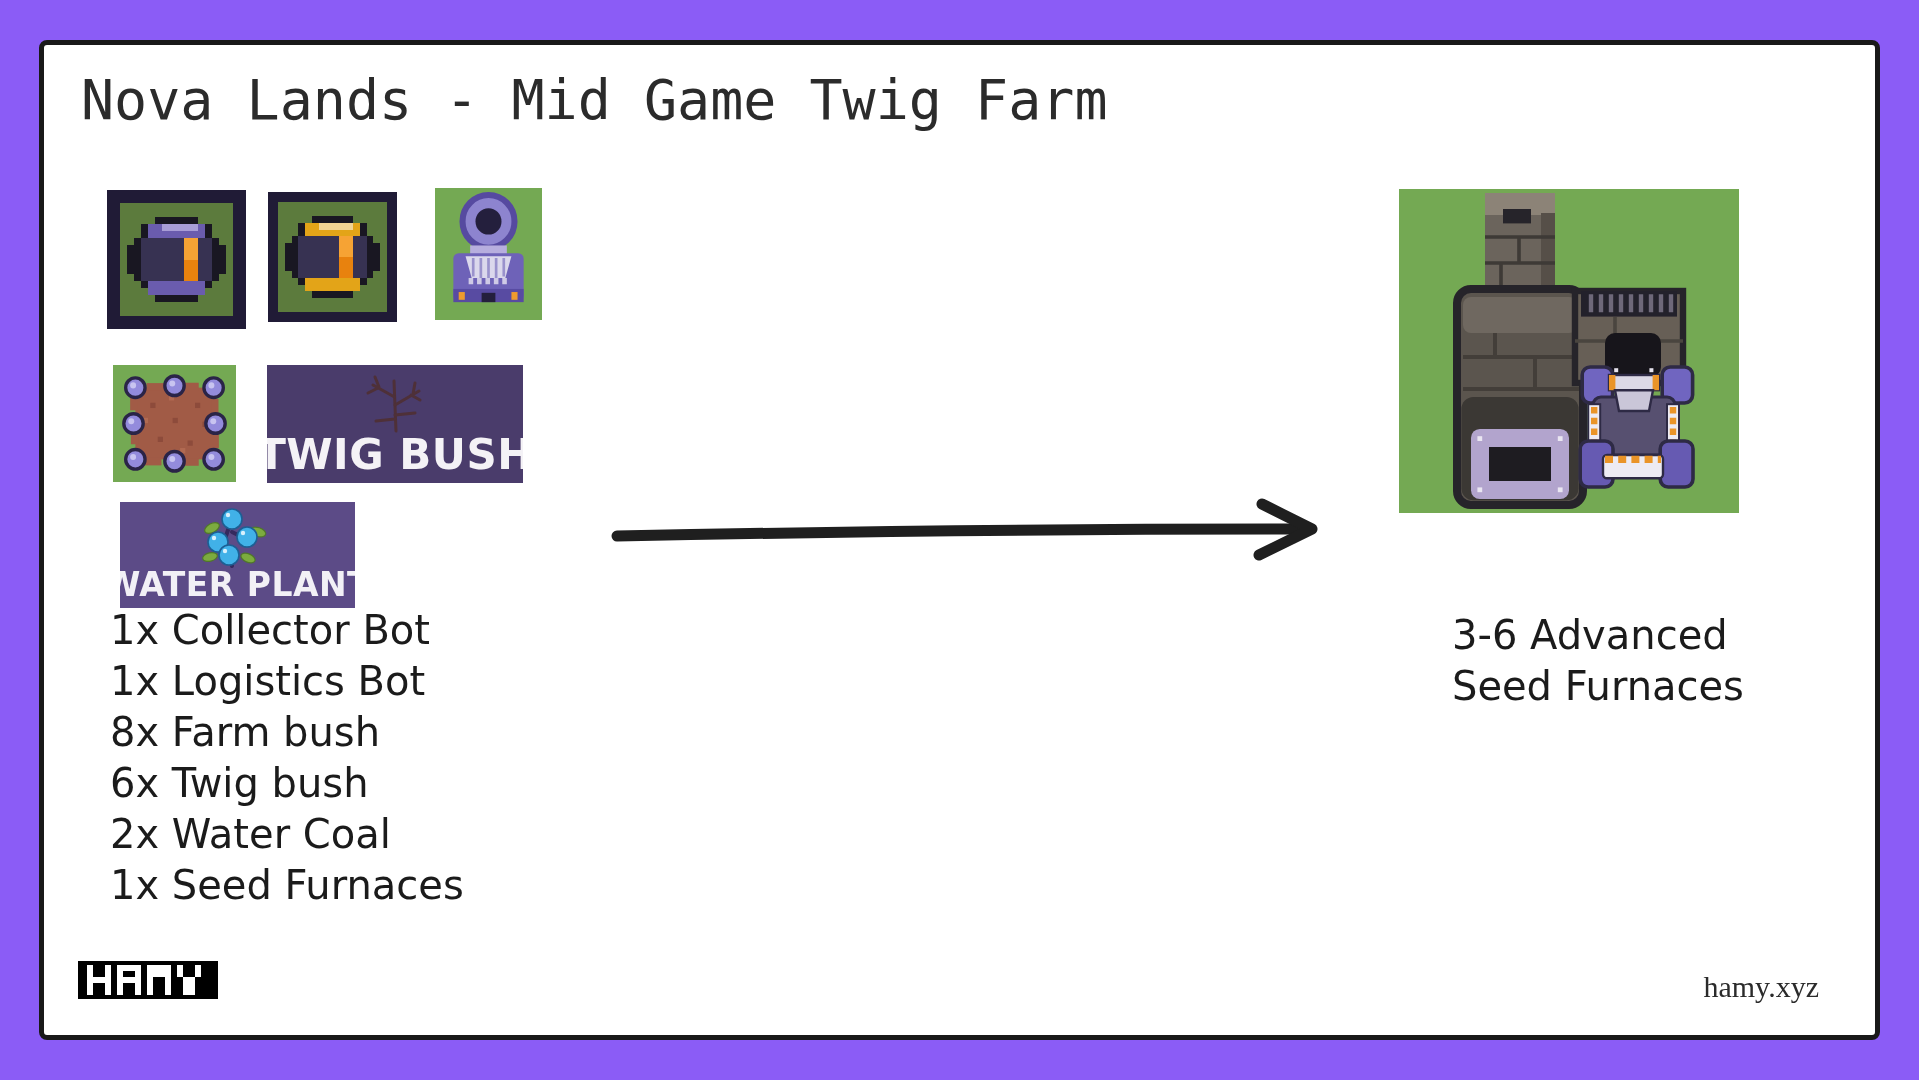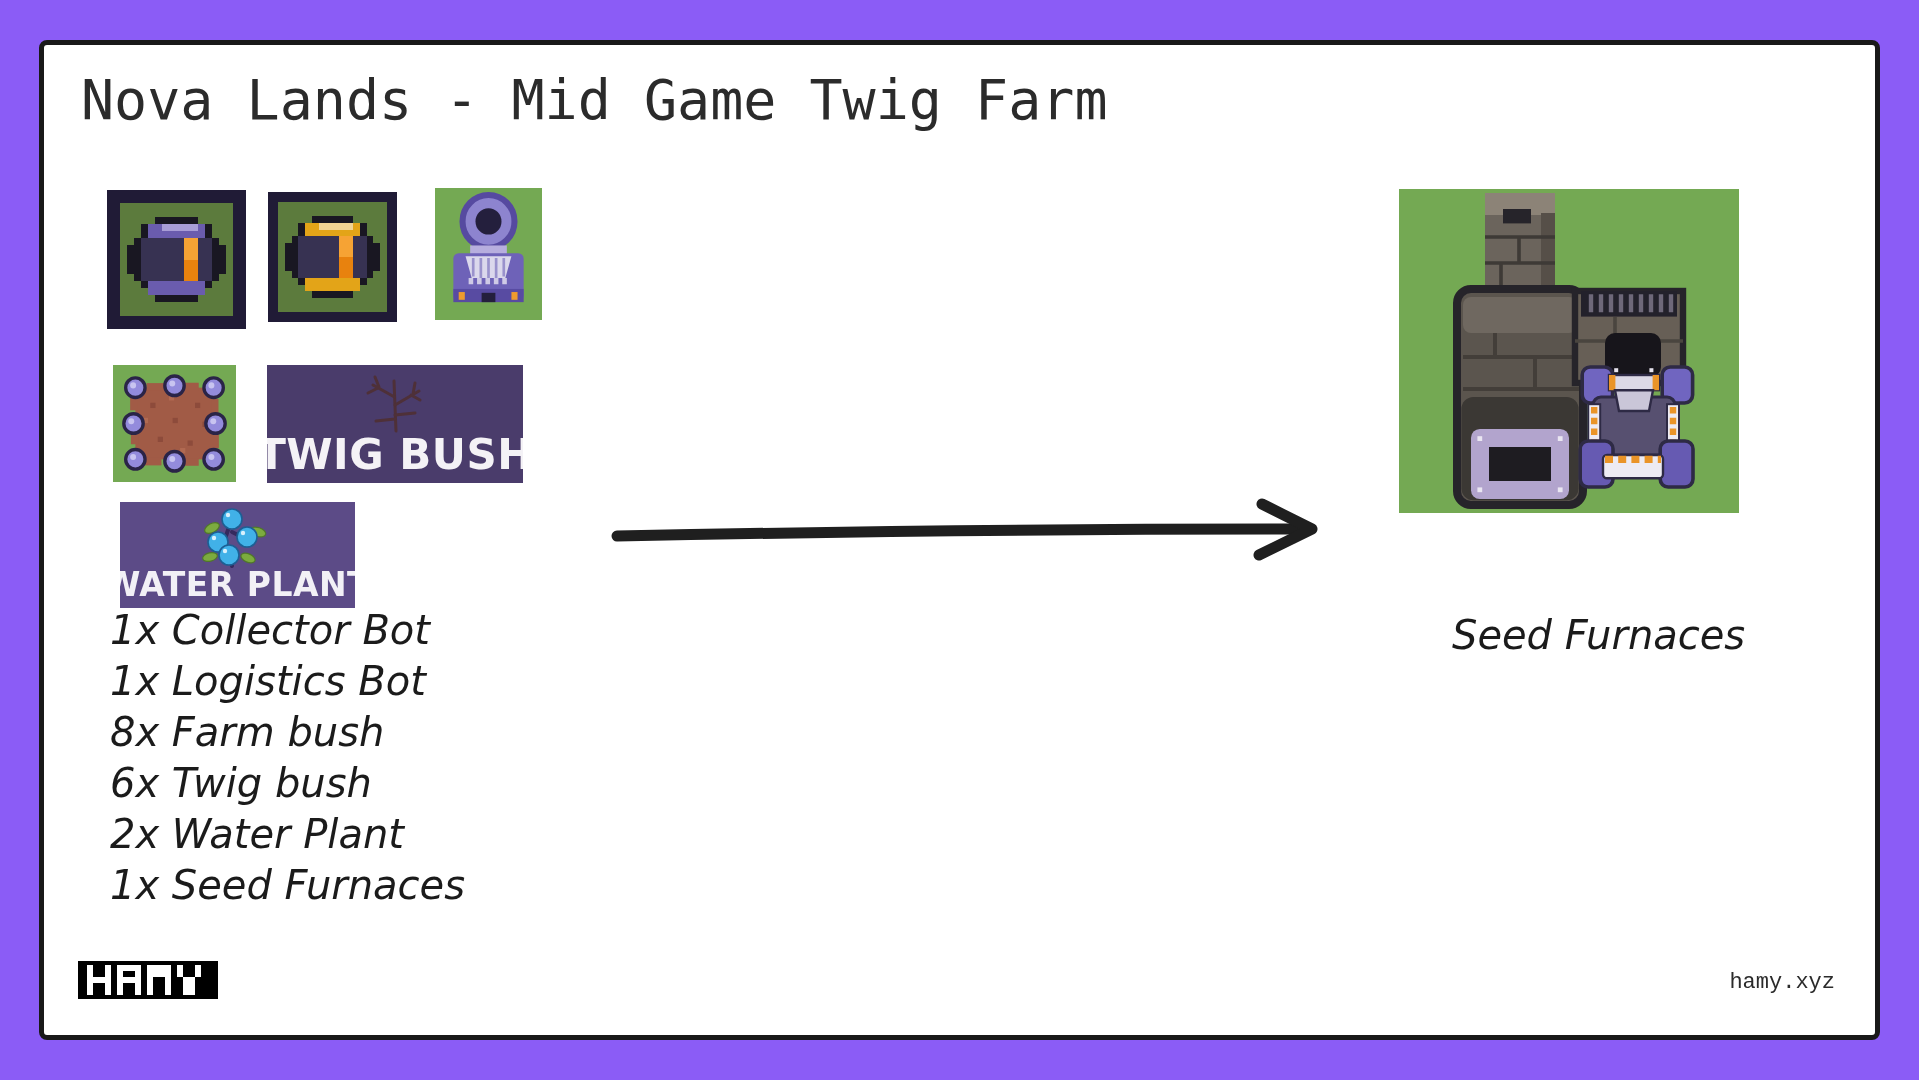--- a/index.html
+++ b/index.html
@@ -3,32 +3,32 @@
 <meta charset="utf-8">
 <style>
   html,body{margin:0;padding:0;background:#ffffff;}
   .stage{position:relative;width:1919px;height:1080px;background:#8b5cf6;overflow:hidden;
          font-family:"DejaVu Sans",sans-serif;}
   .abs{position:absolute;}
   .canvas{left:39px;top:40px;width:1841px;height:1000px;box-sizing:border-box;
           border:5px solid #191919;border-radius:8px;background:#ffffff;}
   .title{left:81px;top:70px;font-family:"DejaVu Sans Mono","Liberation Mono",monospace;
          font-size:55px;line-height:1.1;color:#2b2b2b;white-space:nowrap;}
-  .hand{font-family:"DejaVu Sans",sans-serif;color:#1b1b1b;font-style:italic;}
+  .hand{font-family:"DejaVu Sans",sans-serif;color:#1b1b1b;}
   .list{left:110px;top:605px;font-size:40px;line-height:51px;white-space:nowrap;}
   .caption{left:1452px;top:610px;font-size:40px;line-height:51px;white-space:nowrap;}
   .sprite{overflow:hidden;}
   .botframe{background:#201b36;}
   .botframe .inner{position:absolute;background:#5c7b3d;}
   .green{background:#74a953;}
   .purple-label{background:#4a3c6b;}
   .water-label{background:#5c4b87;}
   .logo{left:78px;top:961px;width:140px;height:38px;background:#000000;}
-  .site{right:84px;top:970px;font-family:Liberation Mono, monospace;
-        font-size:22px;color:#2b2b2b;}
+  .site{right:100px;top:970px;font-family:Liberation Serif, serif;
+        font-size:30px;color:#2b2b2b;}
   svg{display:block;}
 </style>
 </head>
 <body>
 
 <div class="stage">
   <div class="abs canvas"></div>
 
   <div class="abs title">Nova Lands - Mid Game Twig Farm</div>
 
@@ -175,21 +175,21 @@
       </g>
       <text x="117" y="94" text-anchor="middle" font-family="DejaVu Sans, sans-serif" font-weight="bold" font-size="33" letter-spacing="0.5" fill="#f2f0f6">WATER PLANT</text>
     </svg>
   </div>
 
   <div class="abs hand list">
     <div>1x Collector Bot</div>
     <div>1x Logistics Bot</div>
     <div>8x Farm bush</div>
     <div>6x Twig bush</div>
-    <div>2x Water Plant</div>
+    <div>2x Water Coal</div>
     <div>1x Seed Furnaces</div>
   </div>
 
   <svg class="abs" style="left:590px;top:470px;" width="760" height="120" viewBox="0 0 760 120">
     <path d="M27 66 Q 380 59 705 59" stroke="#1f1f1f" stroke-width="11" stroke-linecap="round" fill="none"></path>
     <path d="M672 34 L 722 59 L 669 85" stroke="#1f1f1f" stroke-width="11" stroke-linecap="round" stroke-linejoin="round" fill="none"></path>
   </svg>
 
   <div class="abs sprite green" style="left:1399px;top:189px;width:340px;height:324px;">
     <svg width="100%" height="100%" viewBox="0 0 85 81" preserveAspectRatio="none">
@@ -233,20 +233,21 @@
       <path d="M48.8 54.5 V63" stroke="#ea9428" stroke-width="1.6" stroke-dasharray="1.6 1.1" fill="none"></path>
       <path d="M68.5 54.5 V63" stroke="#ea9428" stroke-width="1.6" stroke-dasharray="1.6 1.1" fill="none"></path>
       <rect x="45.3" y="63" width="8.2" height="11.5" rx="2" fill="#665ab2" stroke="#2e2a45" stroke-width="0.9"></rect>
       <rect x="65.3" y="63" width="8.2" height="11.5" rx="2" fill="#665ab2" stroke="#2e2a45" stroke-width="0.9"></rect>
       <rect x="51" y="66.5" width="15" height="5.8" rx="1" fill="#edebf3" stroke="#2e2a45" stroke-width="0.6"></rect>
       <path d="M51.5 67.6 H65.5" stroke="#ea9428" stroke-width="1.8" stroke-dasharray="2 1.3" fill="none"></path>
     </svg>
   </div>
 
   <div class="abs hand caption">
+    <div>3-6 Advanced</div>
     <div>Seed Furnaces</div>
   </div>
 
   <div class="abs logo" aria-label="HAMY">
     <svg width="140" height="38" viewBox="0 0 140 38" shape-rendering="crispEdges">
       <g fill="#ffffff">
 
         <rect x="9" y="4" width="6" height="30"></rect>
           <rect x="27" y="4" width="6" height="30"></rect>
           <rect x="15" y="16" width="12" height="6"></rect>

